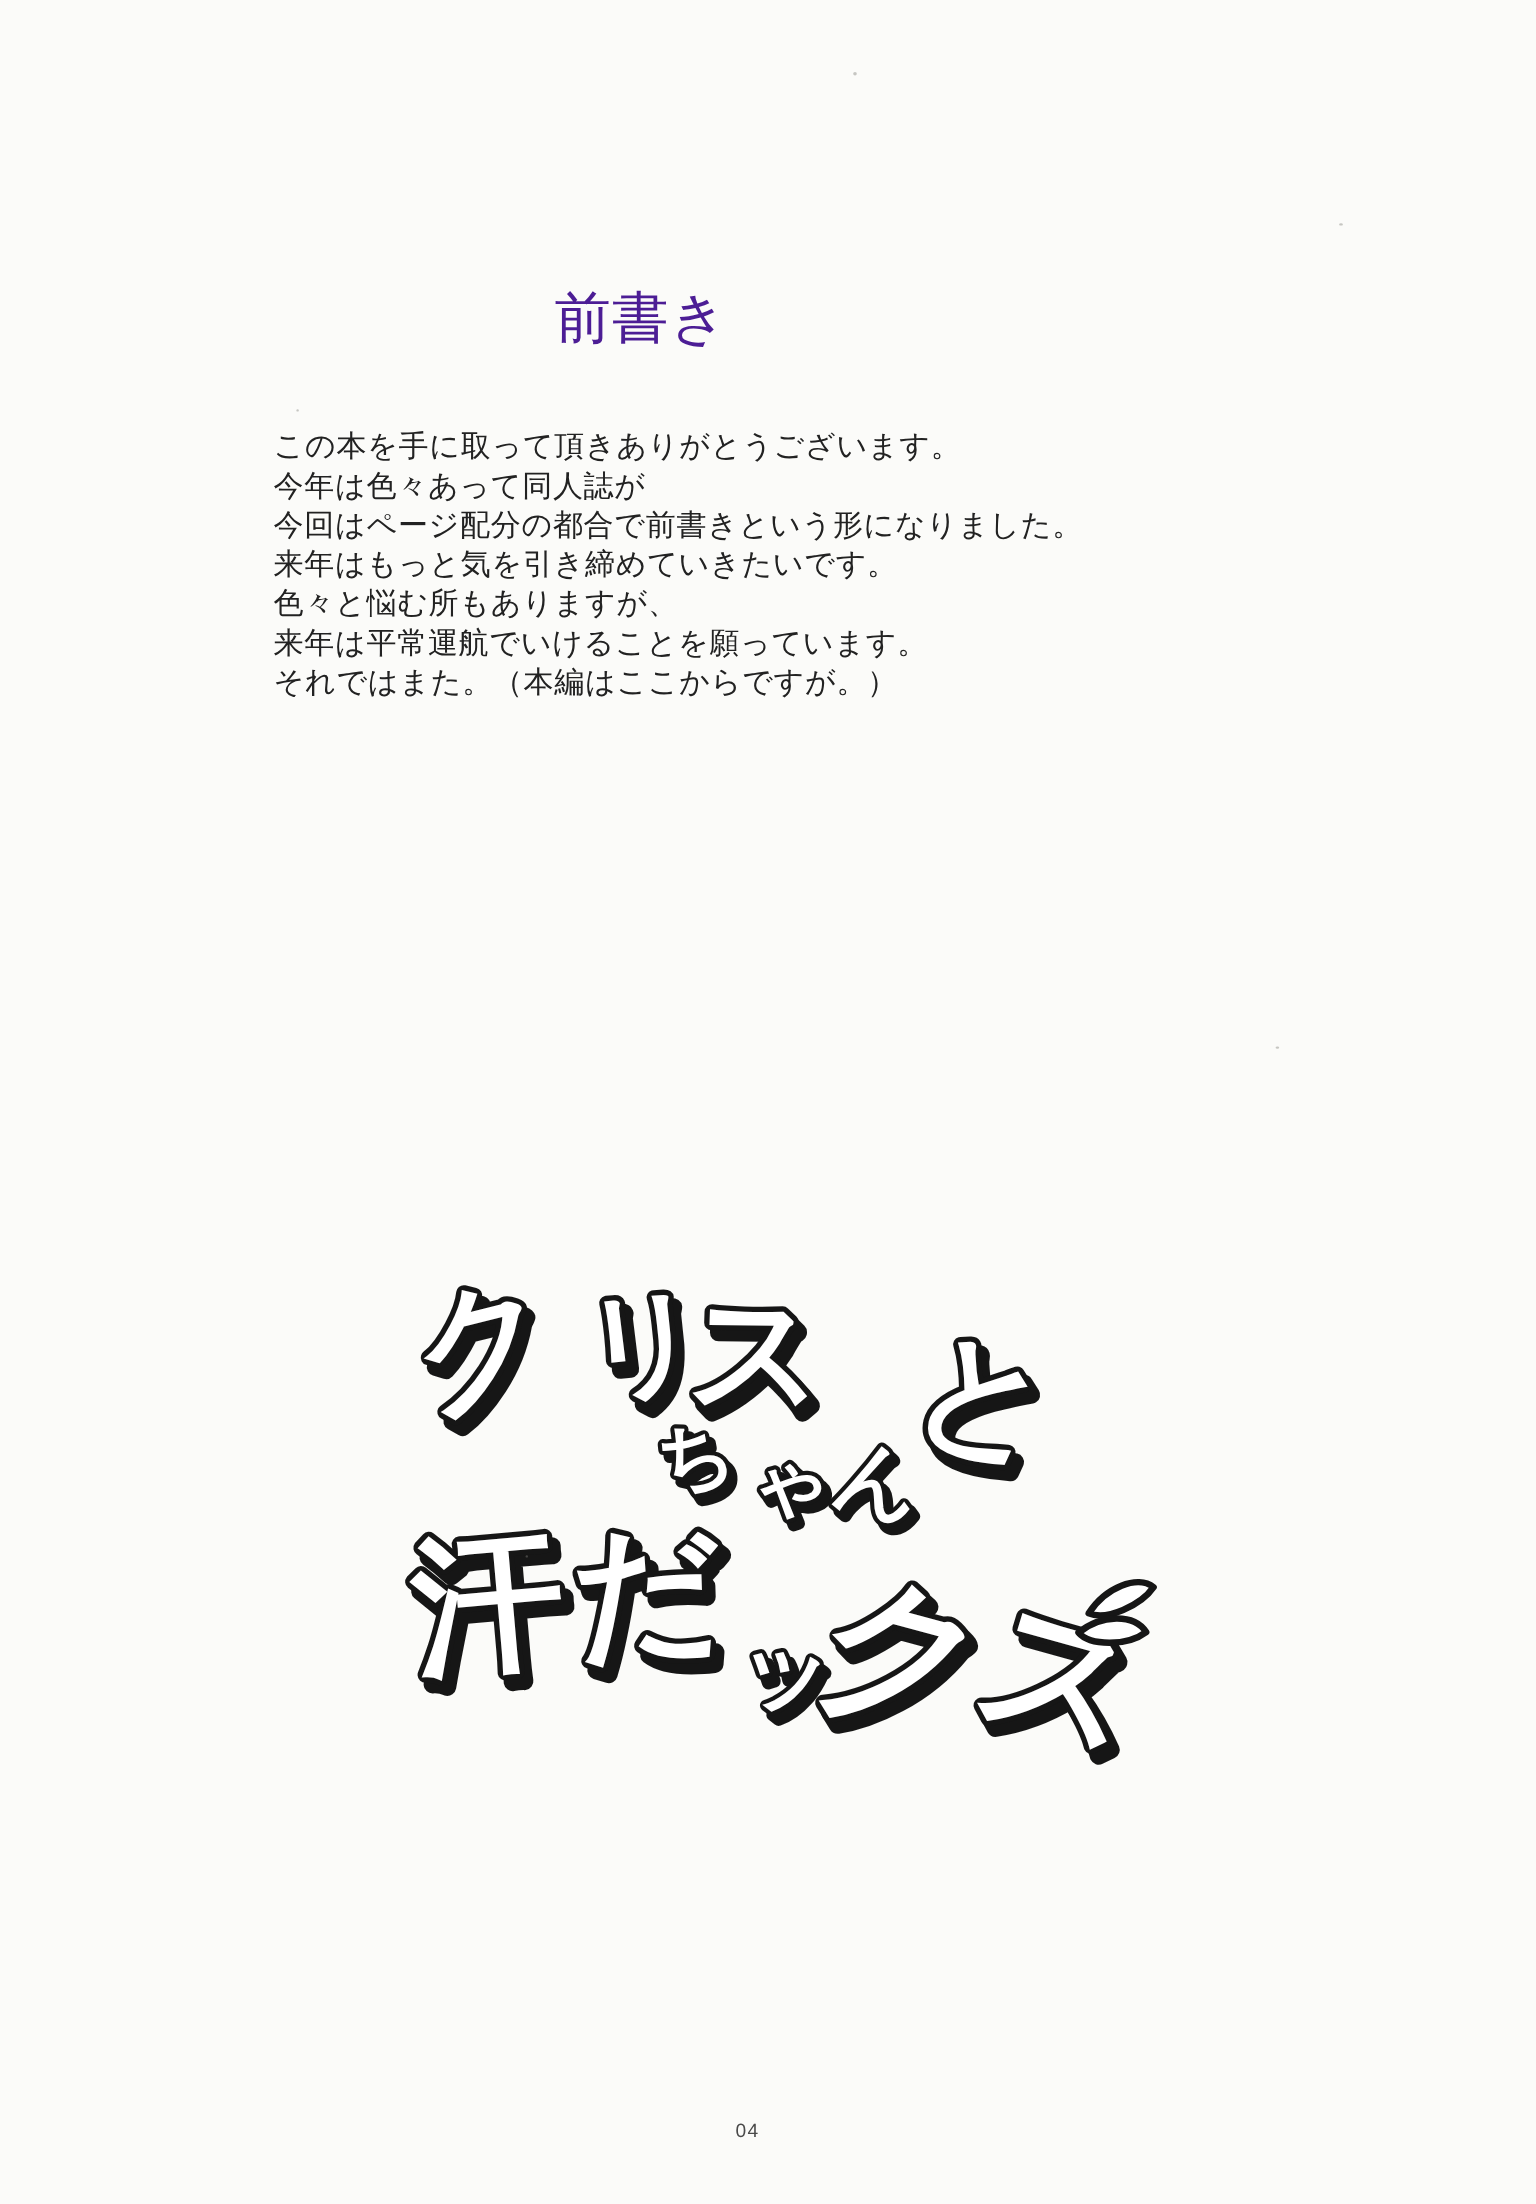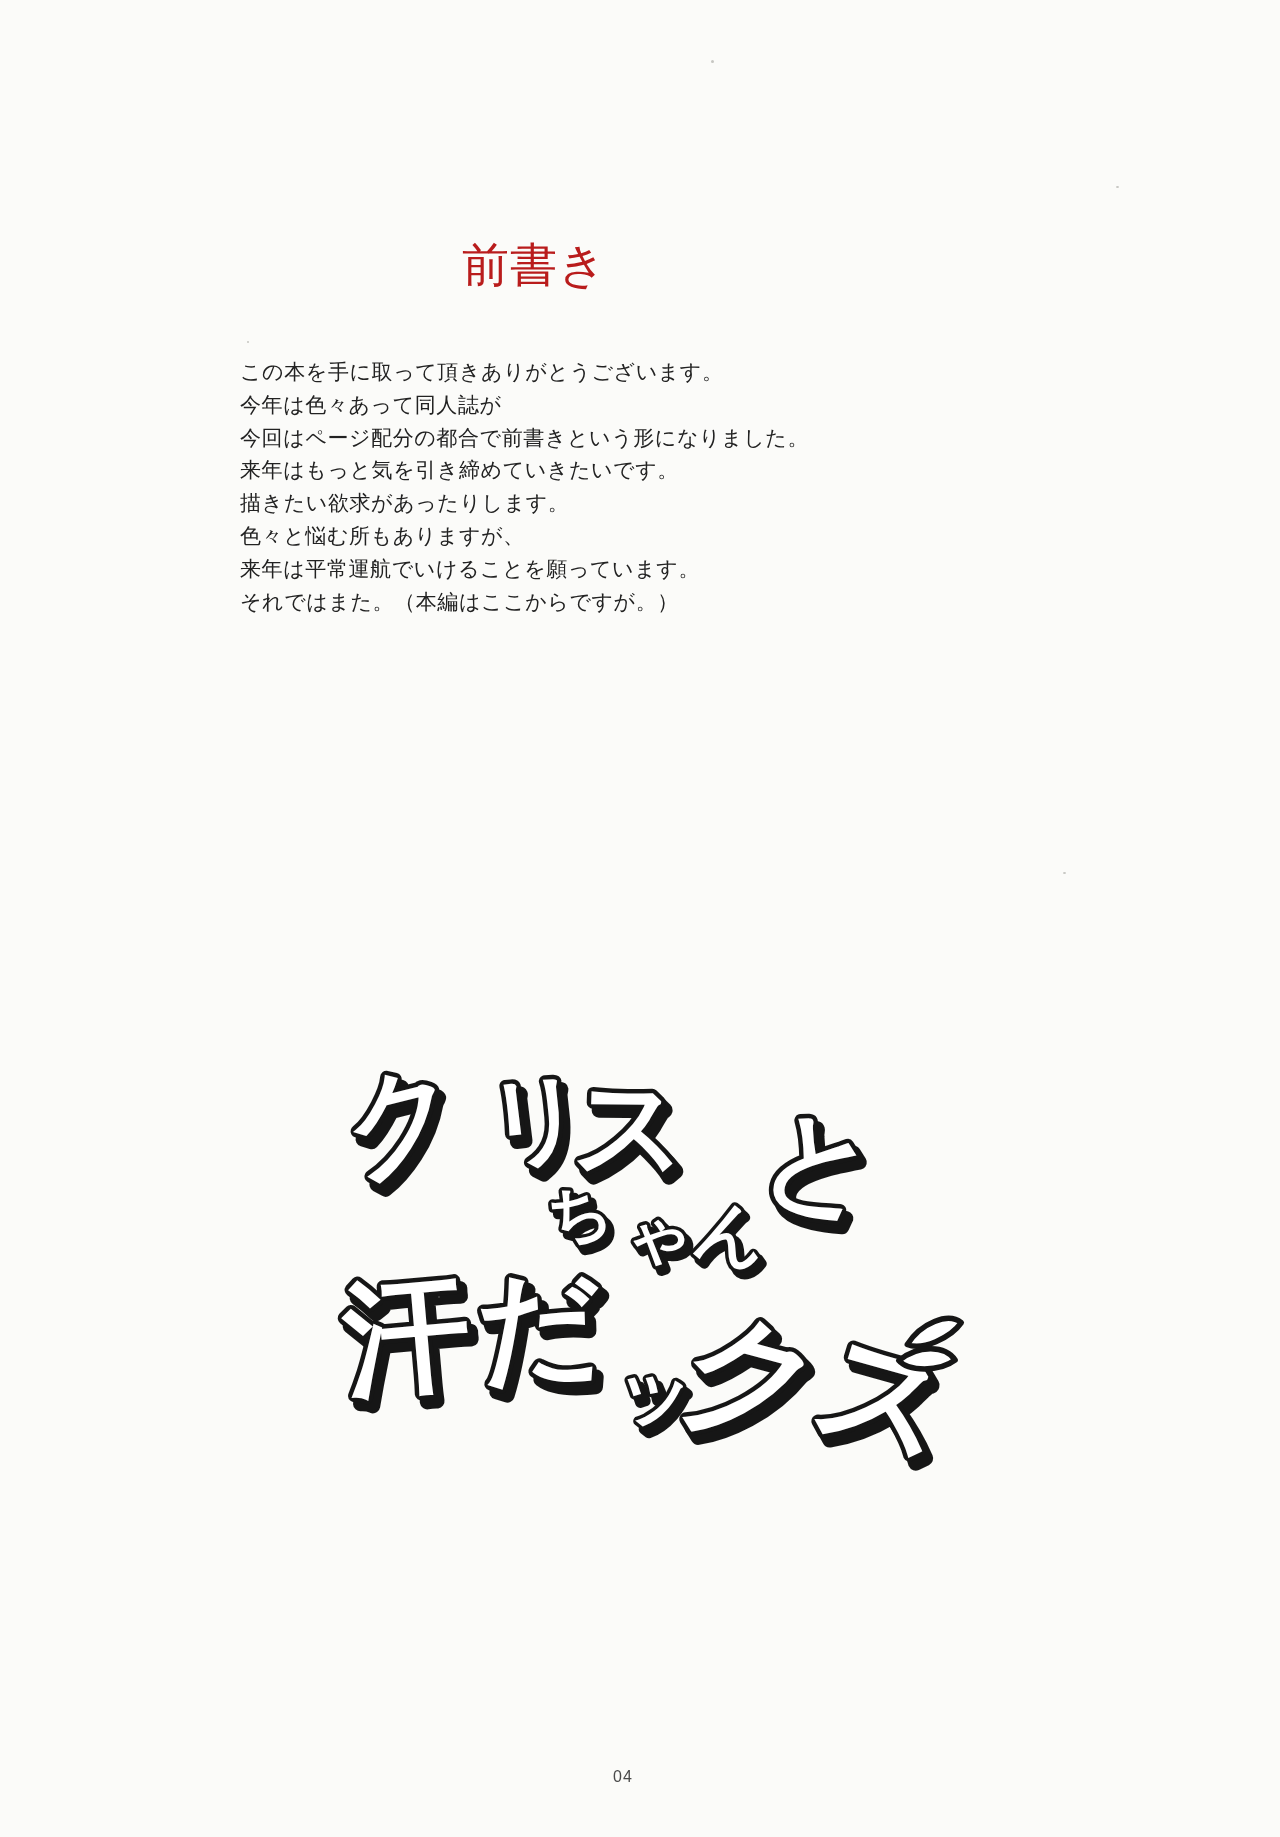--- a/index.html
+++ b/index.html
@@ -15,33 +15,32 @@
     background: #fbfbf9;
     overflow: hidden;
     color: #1f1f1f;
   }
   .page-title {
     position: absolute;
     left: 462px;
     top: 234px;
     font-size: 47px;
     letter-spacing: 1px;
-    color: #b91c1c;
+    color: #4c1d95;
     white-space: nowrap;
     text-align: right;
   }
   .foreword {
     position: absolute;
     left: 228px;
     top: 356px;
-    font-size: 21px;
+    font-size: 25px;
     line-height: 32.8px;
     letter-spacing: 0.6px;
     color: #222;
-    margin-left: 12px;
   }
   .foreword .line {
     white-space: nowrap;
   }
   .logo-svg {
     position: absolute;
     left: 300px;
     top: 1020px;
     width: 700px;
     height: 460px;
@@ -101,21 +100,20 @@
 
 <div class="page">
 
   <div class="page-title">前書き</div>
 
   <div class="foreword">
     <div class="line">この本を手に取って頂きありがとうございます。</div>
     <div class="line">今年は色々あって同人誌が</div>
     <div class="line">今回はページ配分の都合で前書きという形になりました。</div>
     <div class="line">来年はもっと気を引き締めていきたいです。</div>
-    <div class="line">描きたい欲求があったりします。</div>
     <div class="line">色々と悩む所もありますが、</div>
     <div class="line">来年は平常運航でいけることを願っています。</div>
     <div class="line">それではまた。（本編はここからですが。）</div>
   </div>
 
   <svg class="logo-svg" viewBox="0 0 700 460" aria-hidden="false">
 
     <g>
       <text class="lg-shadow" font-size="115" transform="translate(61,160) rotate(-14)">ク</text>
       <text class="lg-shadow" font-size="98" transform="translate(196,146) rotate(-6)">リ</text>

